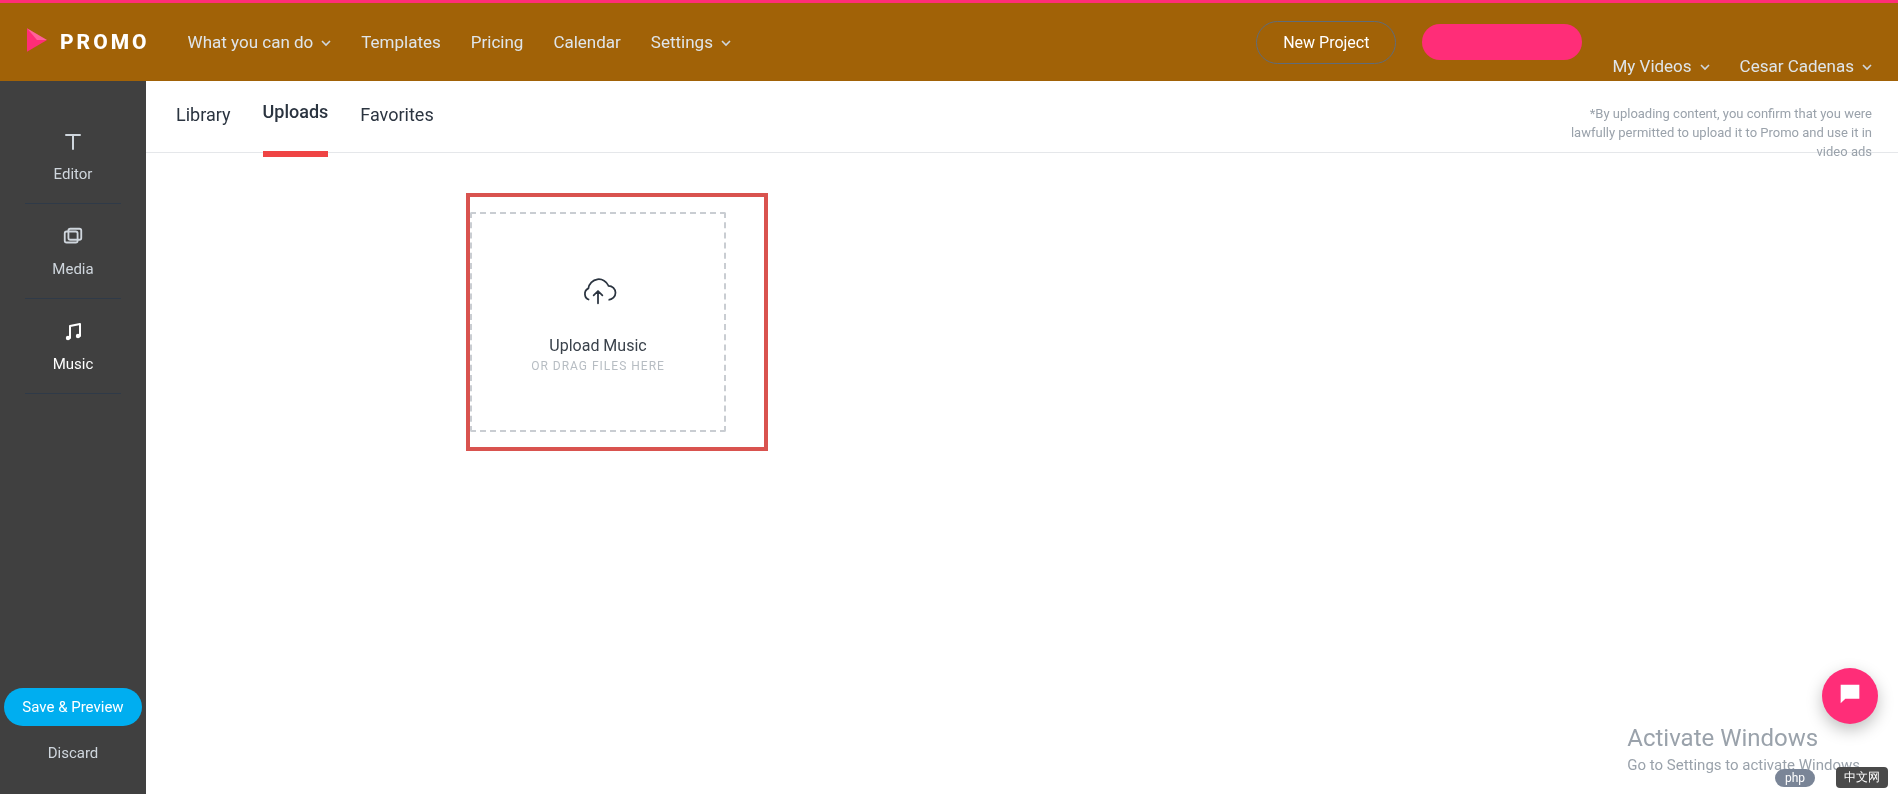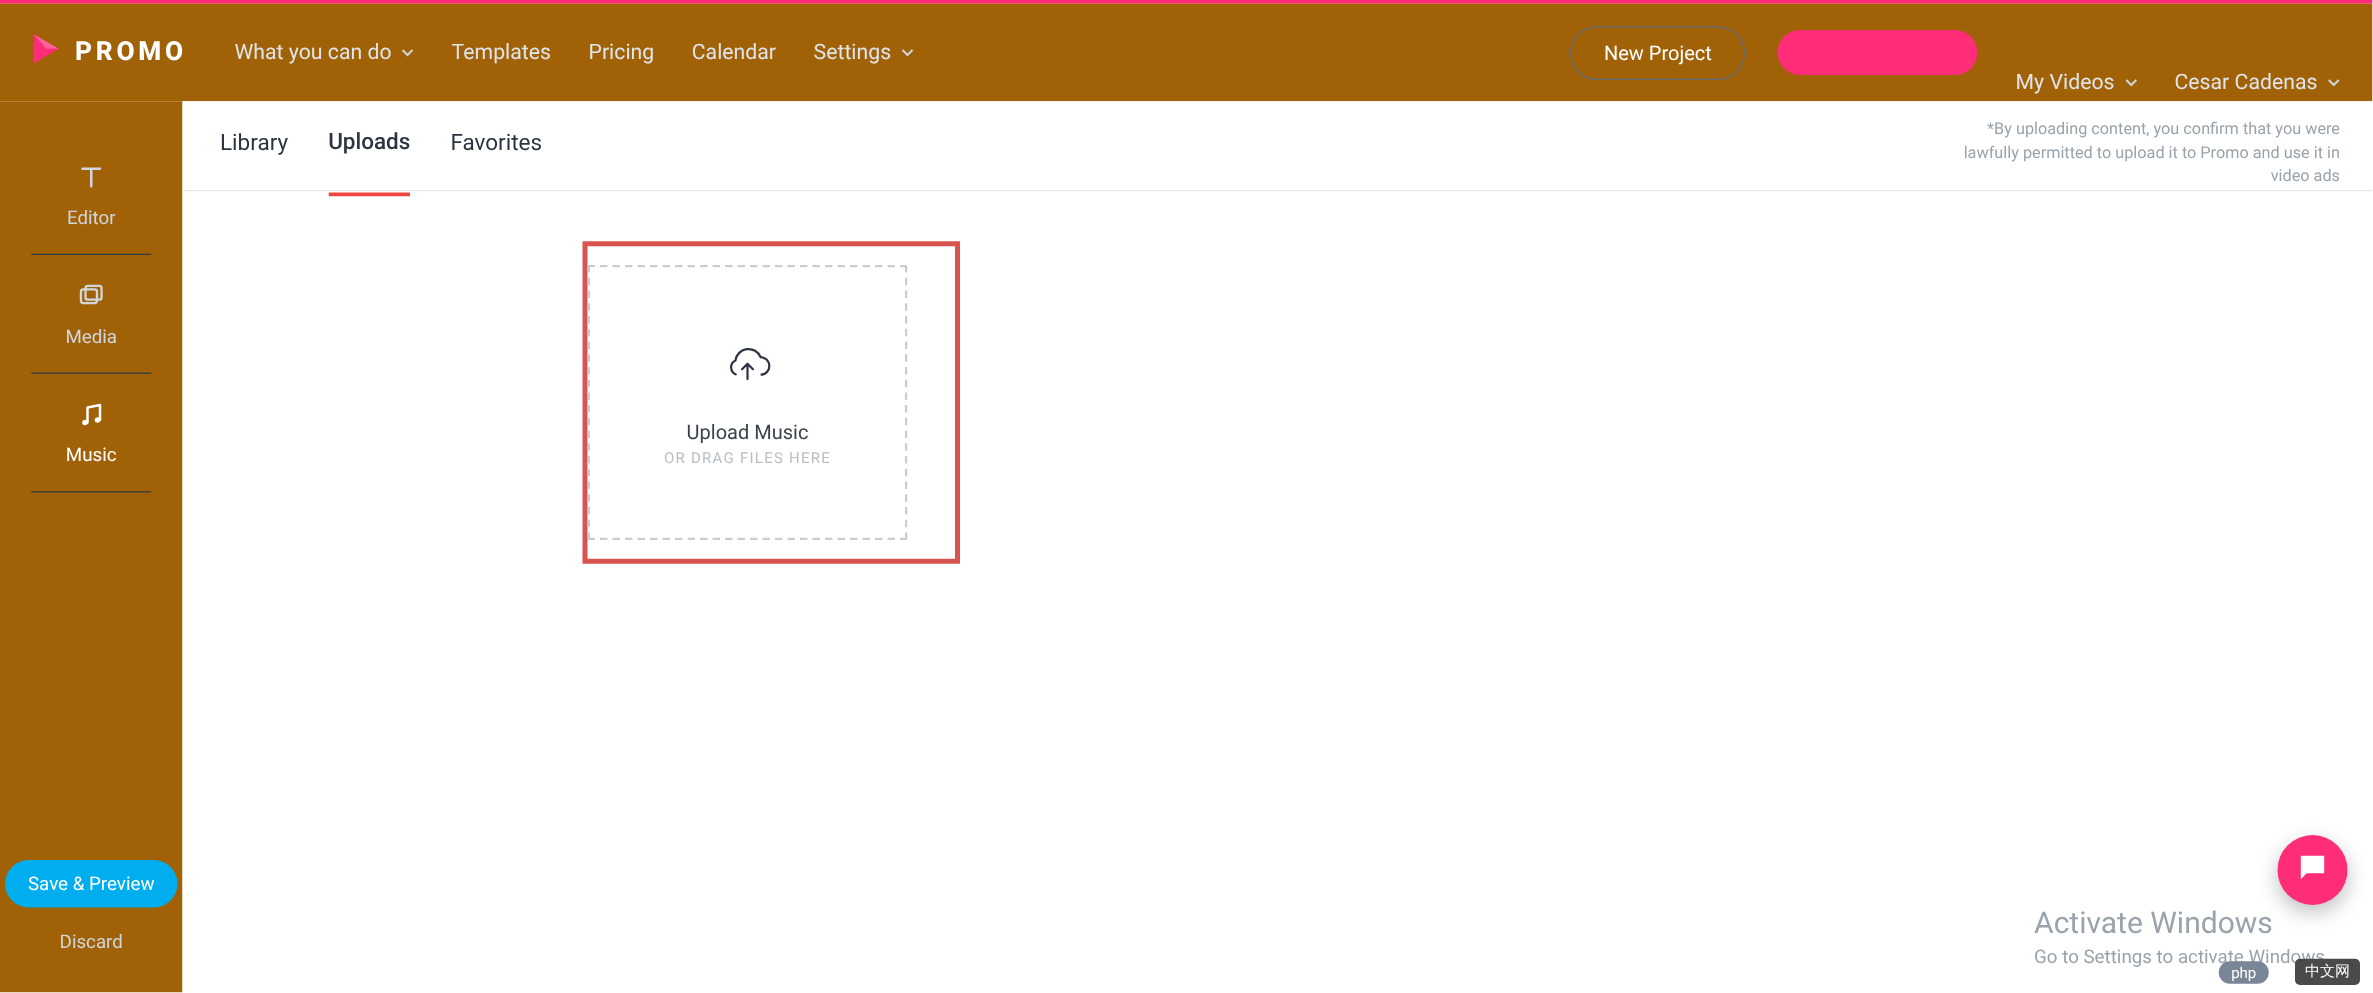--- a/index.html
+++ b/index.html
@@ -35,21 +35,21 @@
     width: 160px;
     height: 36px;
     background: #ff2d78;
     margin-left: 26px;
     cursor: pointer;
   }
   .right-group { display:flex; align-items:center; gap: 30px; margin-left: 30px; margin-top: 48px;}
   .body { display: flex; height: calc(794px - 81px); position: relative;}
   .sidebar {
     width: 146px;
-    background: #a16207;
+    background: #404040;
     color: #cfd6dd;
     display: flex;
     flex-direction: column;
     align-items: center;
     padding-top: 28px;
   }
   .side-item { display:flex; flex-direction:column; align-items:center; gap:10px; padding: 20px 0; cursor:pointer; width:100%; position:relative;}
   .side-item.active { color:#fff; }
   .side-sep { height:1px; background:#2f3a48; width: 96px; }
   .side-label { font-size: 15px; }
@@ -63,22 +63,22 @@
   .main { flex:1; background:#fff; display:flex; flex-direction:column; position:relative;}
   .tabbar {
     height: 72px;
     border-bottom: 1px solid #e5e7ea;
     display:flex; align-items:center;
     padding-left: 30px;
     gap: 32px;
     position:relative;
   }
   .tab { font-size:18px; color:#2b3440; padding: 0 0 4px 0; cursor:pointer; height:80px; display:flex; align-items:center;}
-  .tab.active { border-bottom: 3px solid #ef4444; font-weight:500; }
-  .tab-note { position:absolute; right:26px; top:14px; text-align:right; color:#9aa2ab; font-size:13px; max-width: 320px; line-height:1.45;}
+  .tab.active { border-bottom: 6px solid #ef4444; font-weight:500; }
+  .tab-note { position:absolute; right:26px; top:24px; text-align:right; color:#9aa2ab; font-size:13px; max-width: 320px; line-height:1.45;}
   .content { flex:1; position:relative; }
   .upload-highlight {
     position:absolute;
     left: 320px; top: 40px;
     width: 302px; height: 258px;
     border: 4px solid #d9534f;
     display:flex; align-items:center; justify-content:flex-start;
   }
   .upload-box {
     width: 256px; height: 220px;

